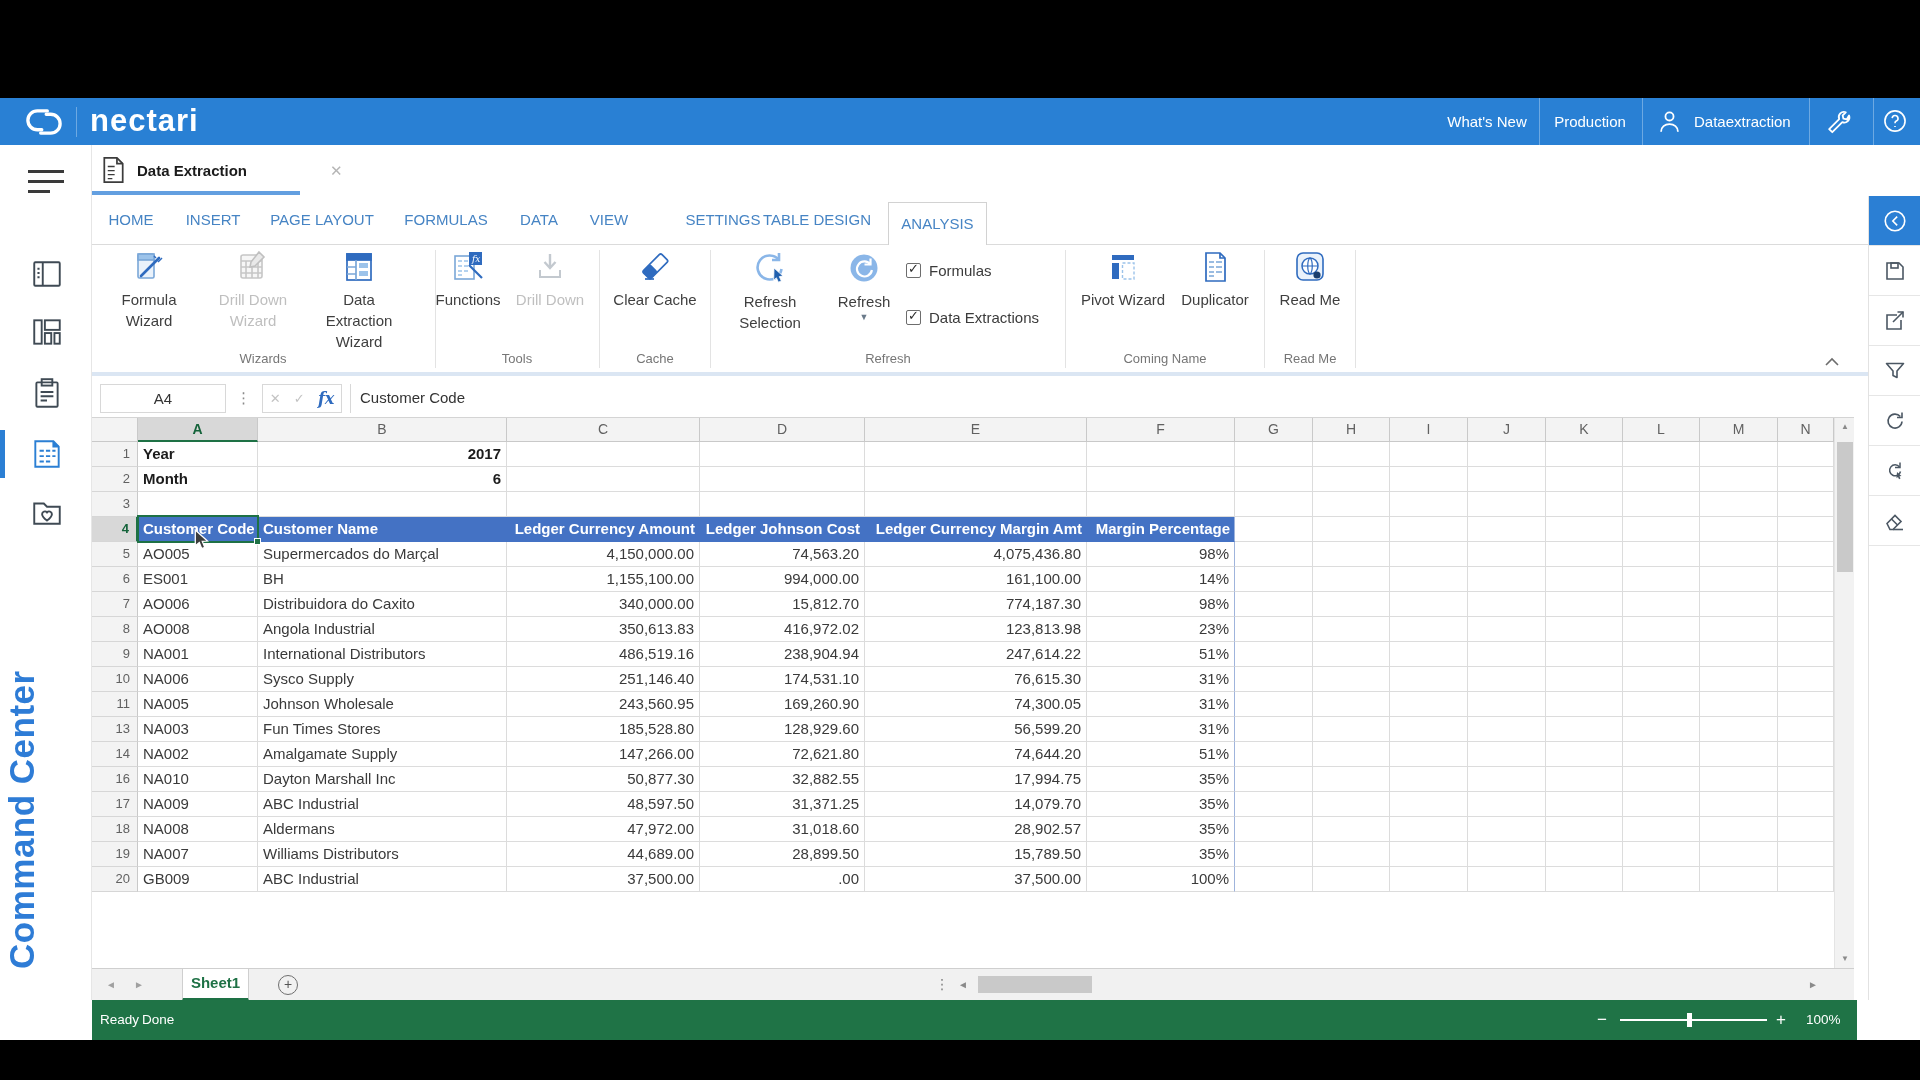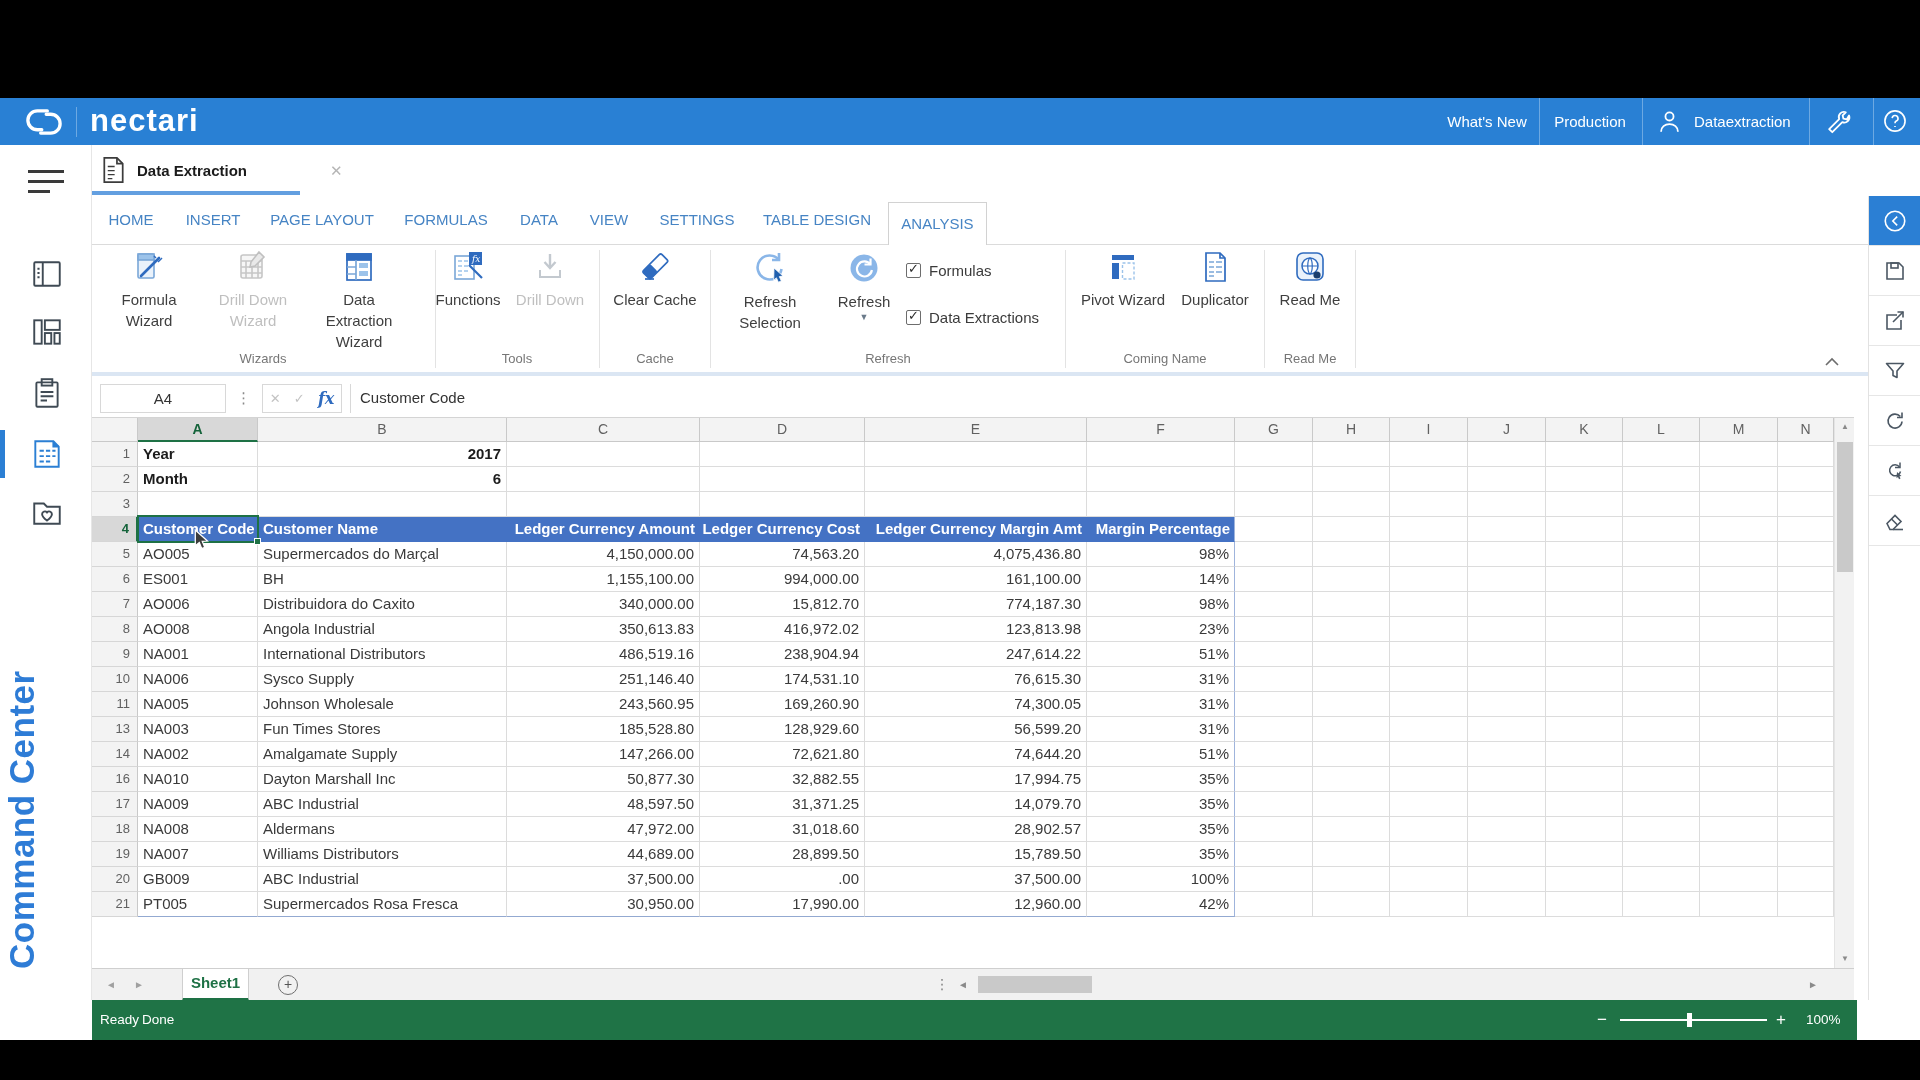--- a/index.html
+++ b/index.html
@@ -228,21 +228,21 @@
   <span class="tab-close">✕</span>
   <div class="tab-indicator"></div>
 
   <div class="rtabs-border"></div>
   <span class="rtab" style="left:131px">HOME</span>
   <span class="rtab" style="left:213px">INSERT</span>
   <span class="rtab" style="left:322px">PAGE LAYOUT</span>
   <span class="rtab" style="left:446px">FORMULAS</span>
   <span class="rtab" style="left:539px">DATA</span>
   <span class="rtab" style="left:609px">VIEW</span>
-  <span class="rtab" style="left:697px">SETTINGS</span>
+  <span class="rtab" style="left:723px">SETTINGS</span>
   <span class="rtab" style="left:817px">TABLE DESIGN</span>
   <div class="rtab-active">ANALYSIS</div>
 
   <span class="rsep" style="left:435px"></span>
   <span class="rsep" style="left:599px"></span>
   <span class="rsep" style="left:710px"></span>
   <span class="rsep" style="left:1065px"></span>
   <span class="rsep" style="left:1264px"></span>
   <span class="rsep" style="left:1355px"></span>
 
@@ -712,39 +712,22 @@
         <div class="cell r tr" style="width:148px">100%</div>
         <div class="cell" style="width:78px"></div>
         <div class="cell" style="width:77px"></div>
         <div class="cell" style="width:78px"></div>
         <div class="cell" style="width:78px"></div>
         <div class="cell" style="width:77px"></div>
         <div class="cell" style="width:77px"></div>
         <div class="cell" style="width:78px"></div>
         <div class="cell" style="width:56px"></div>
       </div>
-      <div class="grow">
-        <div class="rhd">21</div>
-        <div class="cell tb" style="width:120px">PT005</div>
-        <div class="cell tb" style="width:249px">Supermercados Rosa Fresca</div>
-        <div class="cell r tb" style="width:193px">30,950.00</div>
-        <div class="cell r tb" style="width:165px">17,990.00</div>
-        <div class="cell r tb" style="width:222px">12,960.00</div>
-        <div class="cell r tr tb" style="width:148px">42%</div>
-        <div class="cell" style="width:78px"></div>
-        <div class="cell" style="width:77px"></div>
-        <div class="cell" style="width:78px"></div>
-        <div class="cell" style="width:78px"></div>
-        <div class="cell" style="width:77px"></div>
-        <div class="cell" style="width:77px"></div>
-        <div class="cell" style="width:78px"></div>
-        <div class="cell" style="width:56px"></div>
-      </div>
       <div class="hlabel" style="right: 1139px;">Ledger Currency Amount</div>
-      <div class="hlabel" style="right: 974px;">Ledger Currency Cost</div>
+      <div class="hlabel" style="right: 974px;">Ledger Johnson Cost</div>
       <div class="hlabel" style="right: 752px;">Ledger Currency Margin Amt</div>
       <div class="hlabel" style="right: 604px;">Margin Percentage</div>
       <div class="selbox">
         <div class="selhandle"></div>
       </div>
     </div>
 
   <span class="cursor-arrow">
     <svg width="17" height="22" viewBox="0 0 12 17">
       <path d="M1.2 0.8 L1.2 13 L4.3 10.4 L6.2 15.2 L8.5 14.2 L6.6 9.6 L10.6 9.3 Z" fill="#3c3c3c" stroke="#fff" stroke-width="1"></path>

